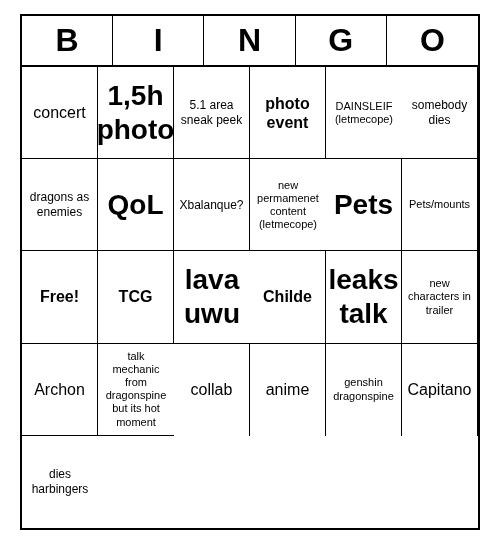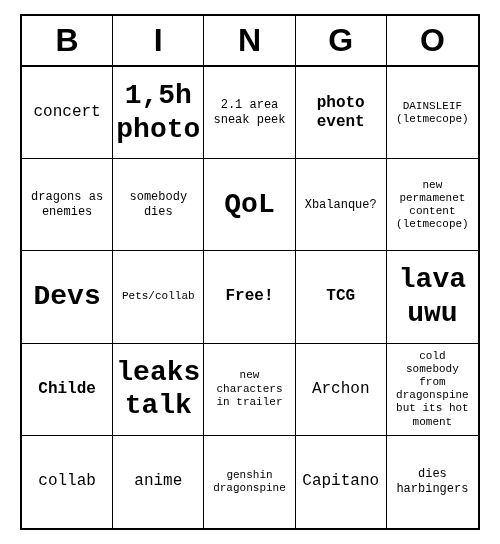--- a/index.html
+++ b/index.html
@@ -37,23 +37,22 @@
       font-weight: bold;
       border-right: 1px solid #000;
     }
 
     .bingo-header-cell:last-child {
       border-right: none;
     }
 
     .bingo-grid {
       display: grid;
-      grid-template-columns: repeat(5, 1fr);
+      grid-template-columns: repeat(6, 1fr);
       grid-template-rows: repeat(5, 1fr);
-      font-family: Liberation Mono, monospace;
     }
 
     .bingo-cell {
       border-right: 1px solid #000;
       border-bottom: 1px solid #000;
       padding: 6px 5px;
       text-align: center;
       display: flex;
       align-items: center;
       justify-content: center;
@@ -110,48 +109,48 @@
       <div class="bingo-header-cell">O</div>
     </div>
   <div class="bingo-grid">
   <div class="bingo-cell">
         <span class="text-md">concert</span>
       </div>
       <div class="bingo-cell">
         <span class="text-xl">1,5h photo</span>
       </div>
       <div class="bingo-cell">
-        <span class="text-sm">2.1 area sneak peek</span>
+        <span class="text-sm">5.1 area sneak peek</span>
       </div>
       <div class="bingo-cell">
         <span class="text-lg">photo event</span>
       </div>
       <div class="bingo-cell">
         <span class="text-xs">DAINSLEIF (letmecope)</span>
       </div>
       <div class="bingo-cell">
-        <span class="text-sm">dragons as enemies</span>
+        <span class="text-sm">somebody dies</span>
       </div>
       <div class="bingo-cell">
-        <span class="text-sm">somebody dies</span>
+        <span class="text-sm">dragons as enemies</span>
       </div>
       <div class="bingo-cell">
         <span class="text-xl">QoL</span>
       </div>
       <div class="bingo-cell">
         <span class="text-sm">Xbalanque?</span>
       </div>
       <div class="bingo-cell">
         <span class="text-xs">new permamenet content (letmecope)</span>
       </div>
       <div class="bingo-cell">
-        <span class="text-xl">Devs</span>
+        <span class="text-xl">Pets</span>
       </div>
       <div class="bingo-cell">
-        <span class="text-xs">Pets/collab</span>
+        <span class="text-xs">Pets/mounts</span>
       </div>
       <div class="bingo-cell">
         <span class="text-lg">Free!</span>
       </div>
       <div class="bingo-cell">
         <span class="text-lg">TCG</span>
       </div>
       <div class="bingo-cell">
         <span class="text-xl">lava uwu</span>
       </div>
@@ -161,21 +160,21 @@
       <div class="bingo-cell">
         <span class="text-xl">leaks talk</span>
       </div>
       <div class="bingo-cell">
         <span class="text-xs">new characters in trailer</span>
       </div>
       <div class="bingo-cell">
         <span class="text-md">Archon</span>
       </div>
       <div class="bingo-cell">
-        <span class="text-xs">cold somebody from dragonspine but its hot moment</span>
+        <span class="text-xs">talk mechanic from dragonspine but its hot moment</span>
       </div>
       <div class="bingo-cell">
         <span class="text-md">collab</span>
       </div>
       <div class="bingo-cell">
         <span class="text-md">anime</span>
       </div>
       <div class="bingo-cell">
         <span class="text-xs">genshin dragonspine</span>
       </div>

